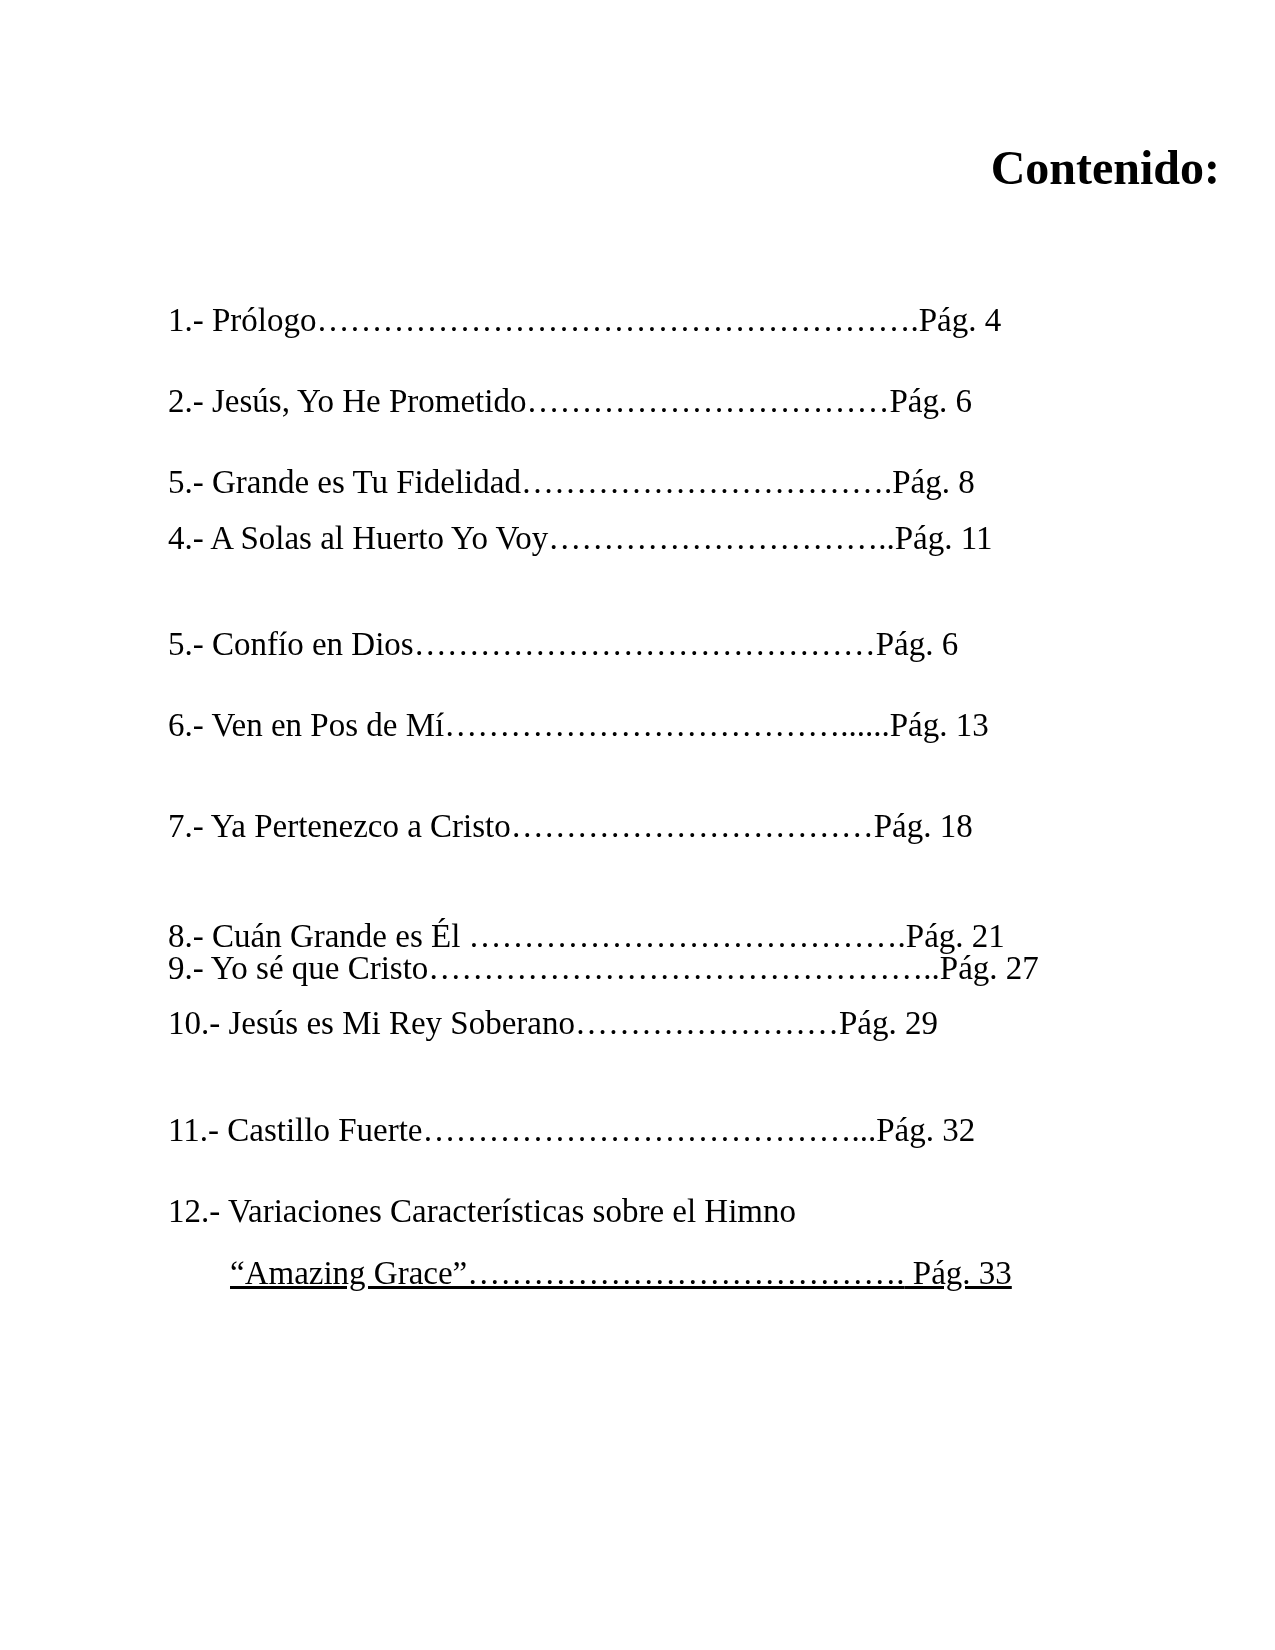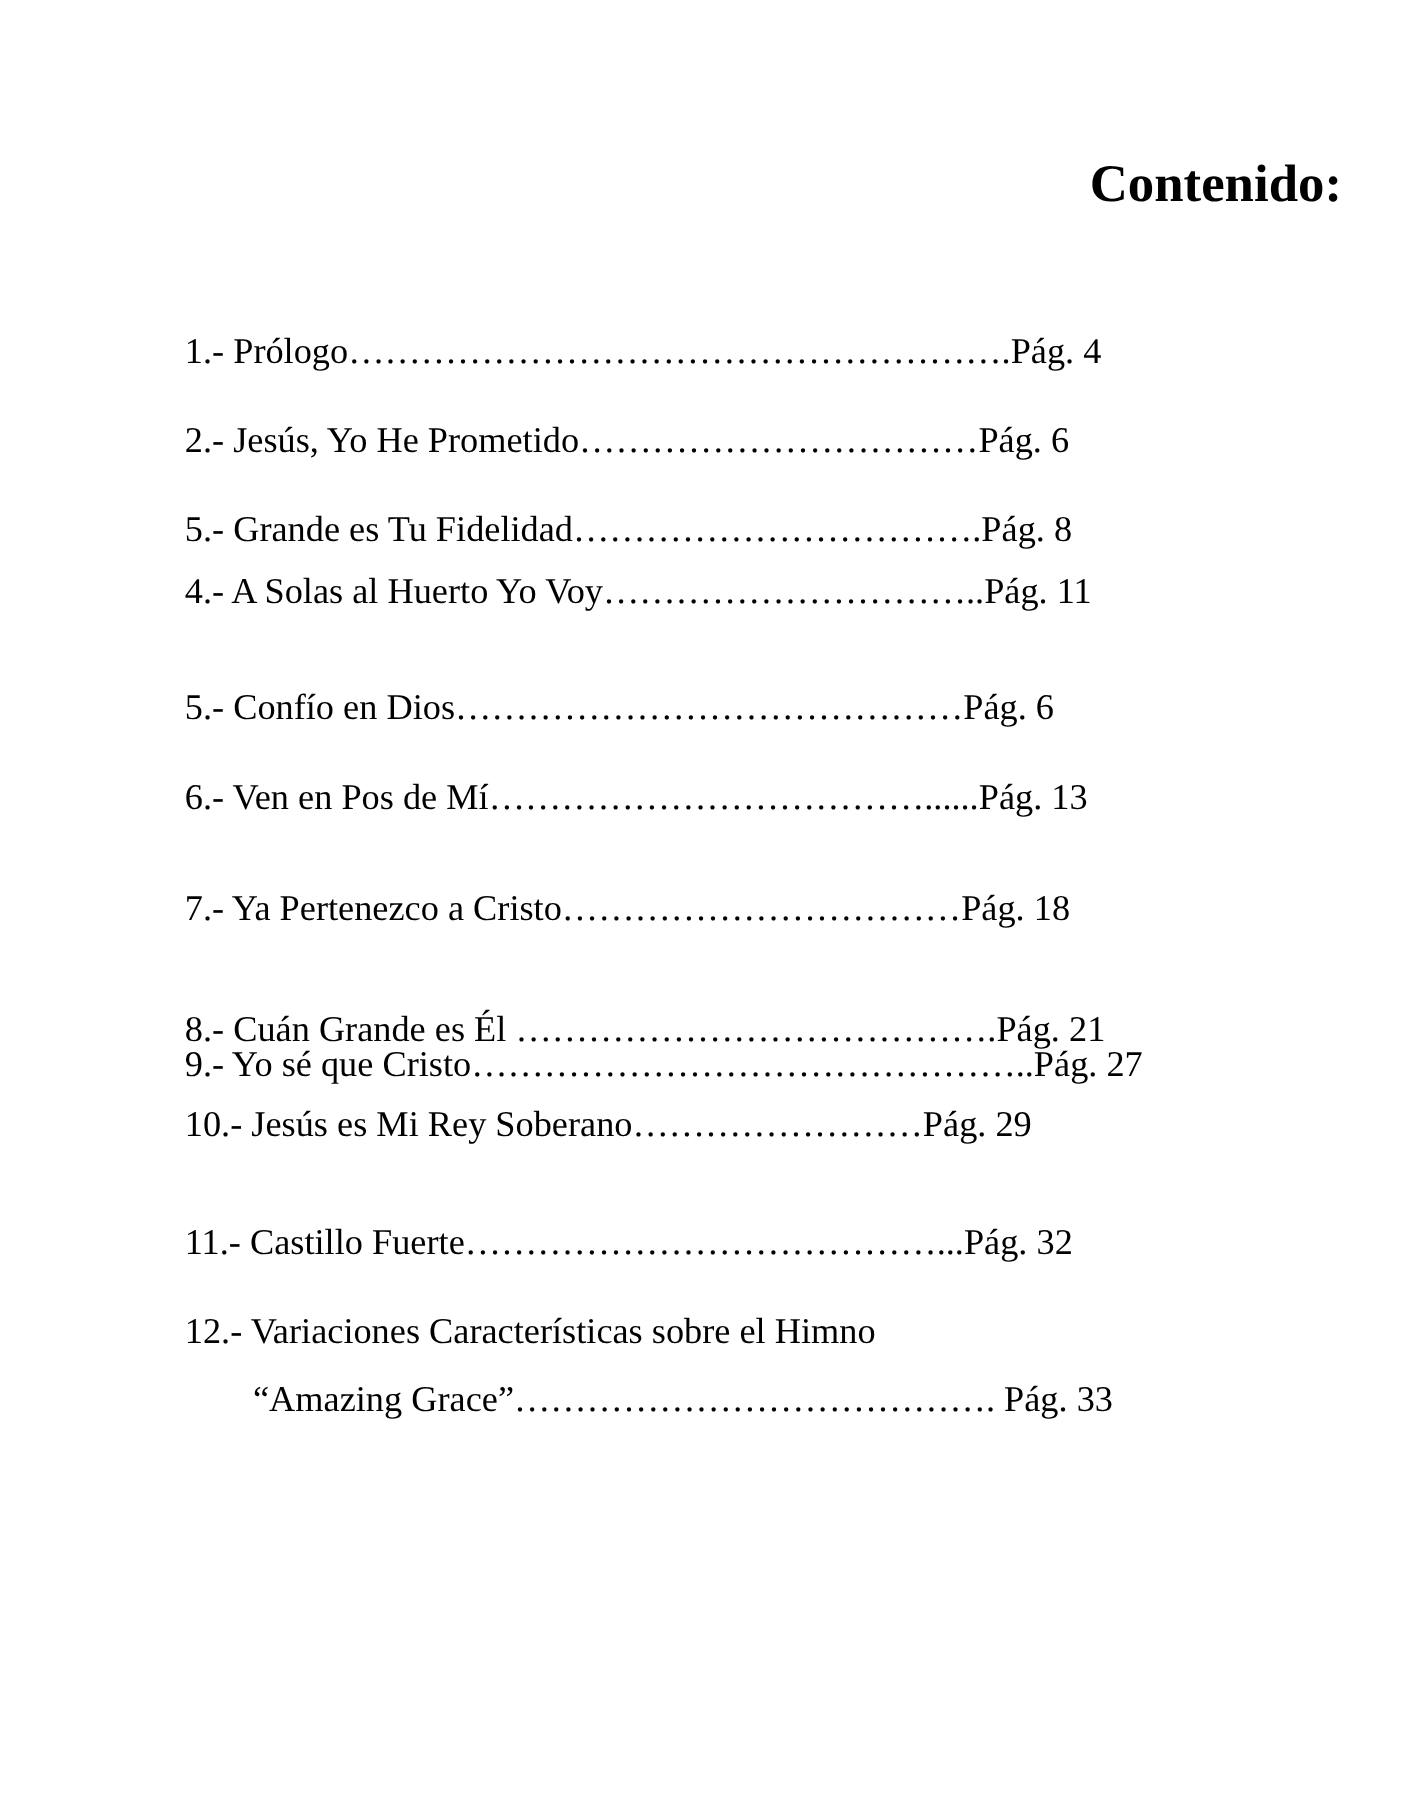--- a/index.html
+++ b/index.html
@@ -1,19 +1,19 @@
 <!DOCTYPE html>
 <html><head>
 <meta charset="utf-8">
 <style>
   html, body { margin:0; padding:0; background:#ffffff; }
   body { width:1275px; height:1650px; position:relative; font-family:"Liberation Serif", serif; color:#000; overflow:hidden; }
   .title { position:absolute; top:140px; left:0; width:1220px; text-align:right; font-size:48px; font-weight:bold; }
   .entry { position:absolute; left:168px; font-size:33px; white-space:nowrap; line-height:1; }
-  .sub { position:absolute; left:230px; font-size:33px; white-space:nowrap; line-height:1; }
+  .sub { position:absolute; left:230px; font-size:33px; white-space:nowrap; line-height:1;text-decoration:underline; }
 </style>
 </head>
 <body>
 
 <div class="title">Contenido:</div>
 
 <div class="entry" style="top:304px"><span>1.- Prólogo……………………………………………….</span><span>Pág. 4</span></div>
 <div class="entry" style="top:385px"><span>2.- Jesús, Yo He Prometido……………………………</span><span>Pág. 6</span></div>
 <div class="entry" style="top:466px"><span>5.- Grande es Tu Fidelidad…………………………….</span><span>Pág. 8</span></div>
 <div class="entry" style="top:522px"><span>4.- A Solas al Huerto Yo Voy…………………………..</span><span>Pág. 11</span></div>

